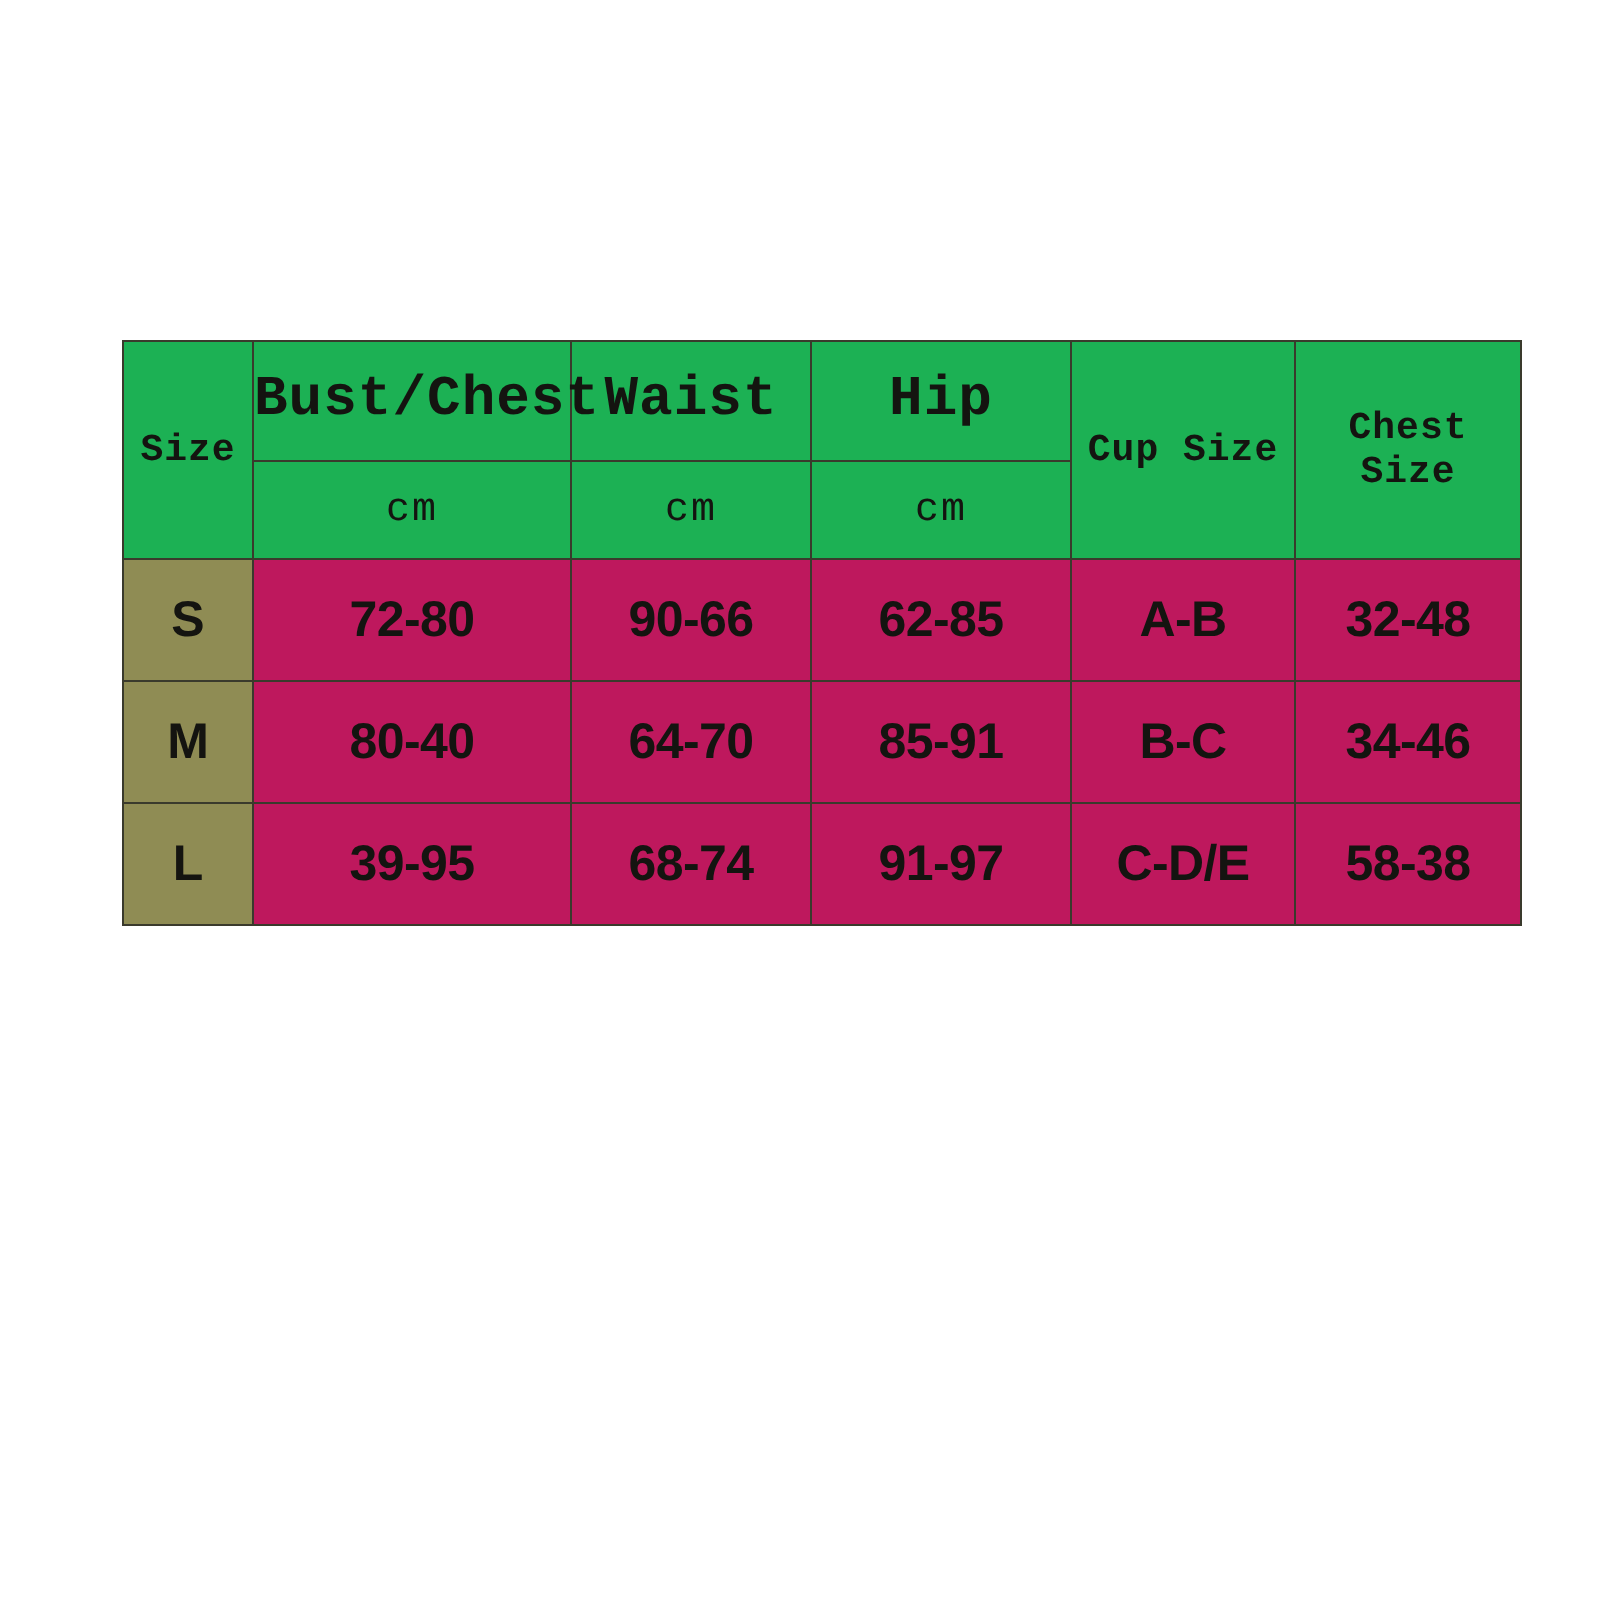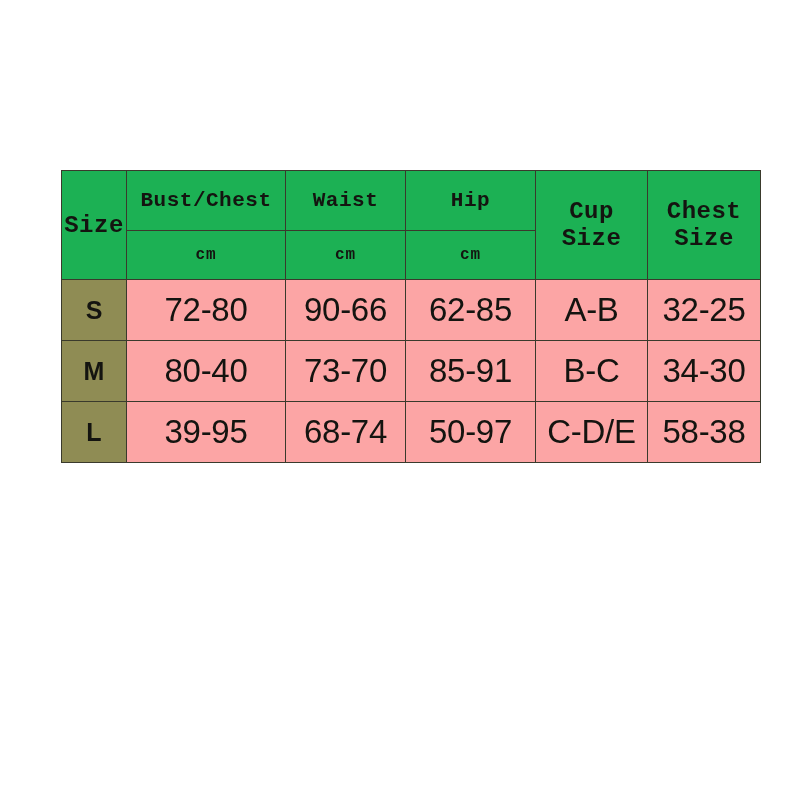--- a/index.html
+++ b/index.html
@@ -43,44 +43,44 @@
   
   td.hdr {
     background: #1cb154;
     font-family: "Liberation Mono", "DejaVu Sans Mono", monospace;
     font-weight: 700;
     font-size: 21px;
     letter-spacing: 0.5px;
     color: #131310;
   }
   td.hdr-main {
-    font-size: 21px;
+    font-size: 28px;
   }
   td.hdr-unit {
-    font-size: 16px;
-    font-weight: 700;
+    font-size: 20px;
+    font-weight: 400;
     letter-spacing: 1px;
   }
   td.hdr-span {
-    font-size: 24px;
+    font-size: 19px;
   }
 
   
   td.size-cell {
     background: #8f8c54;
     font-family: "Liberation Sans Narrow", "Liberation Sans", sans-serif;
     font-weight: 700;
     font-size: 25px;
     color: #17170f;
   }
   td.data-cell {
-    background: #fca5a5;
+    background: #be185d;
     font-family: "Liberation Sans Narrow", "Liberation Sans", sans-serif;
-    font-weight: 400;
-    font-size: 33px;
+    font-weight: 700;
+    font-size: 25px;
     letter-spacing: -0.3px;
     color: #17170f;
   }
 
   
   col.c-size  { width: 65px;  }
   col.c-bust  { width: 159px; }
   col.c-waist { width: 120px; }
   col.c-hip   { width: 130px; }
   col.c-cup   { width: 112px; }
@@ -117,33 +117,33 @@
         <td class="hdr hdr-unit">cm</td>
         <td class="hdr hdr-unit">cm</td>
       </tr>
 
       <tr class="r-data">
         <td class="size-cell">S</td>
         <td class="data-cell">72-80</td>
         <td class="data-cell">90-66</td>
         <td class="data-cell">62-85</td>
         <td class="data-cell">A-B</td>
-        <td class="data-cell">32-25</td>
+        <td class="data-cell">32-48</td>
       </tr>
       <tr class="r-data">
         <td class="size-cell">M</td>
         <td class="data-cell">80-40</td>
-        <td class="data-cell">73-70</td>
+        <td class="data-cell">64-70</td>
         <td class="data-cell">85-91</td>
         <td class="data-cell">B-C</td>
-        <td class="data-cell">34-30</td>
+        <td class="data-cell">34-46</td>
       </tr>
       <tr class="r-data">
         <td class="size-cell">L</td>
         <td class="data-cell">39-95</td>
         <td class="data-cell">68-74</td>
-        <td class="data-cell">50-97</td>
+        <td class="data-cell">91-97</td>
         <td class="data-cell">C-D/E</td>
         <td class="data-cell">58-38</td>
       </tr>
     </tbody>
   </table>
 </div>
 
 </body></html>

